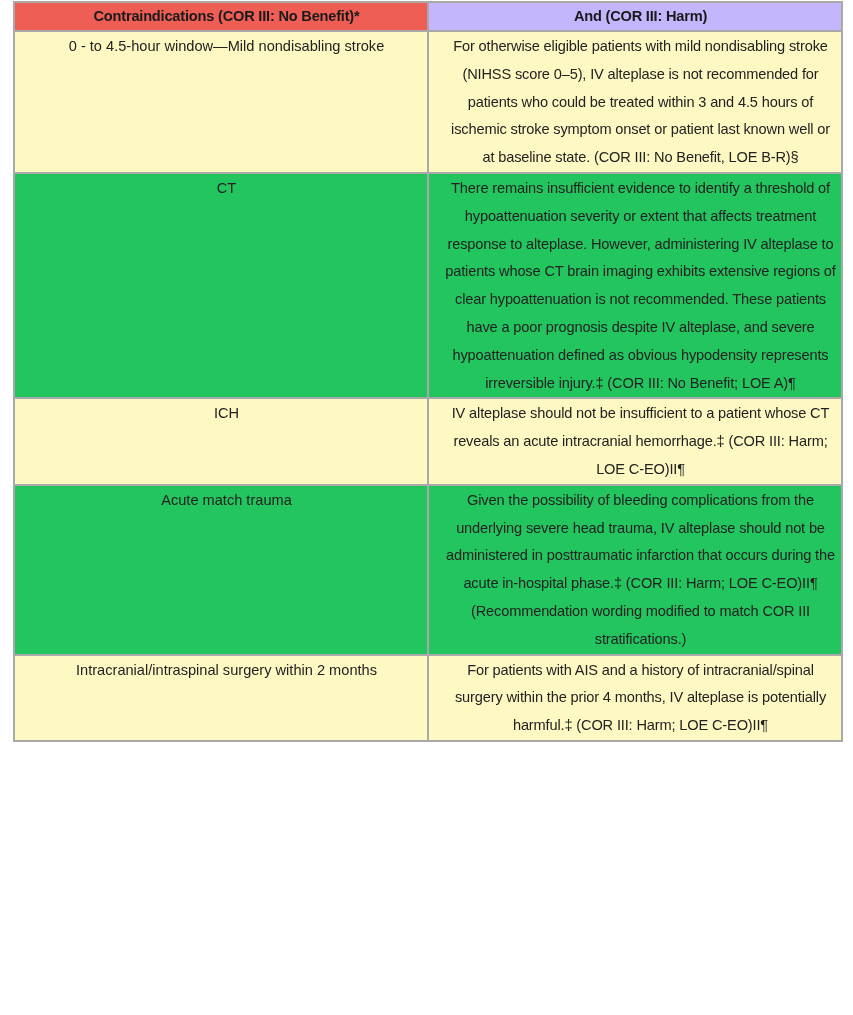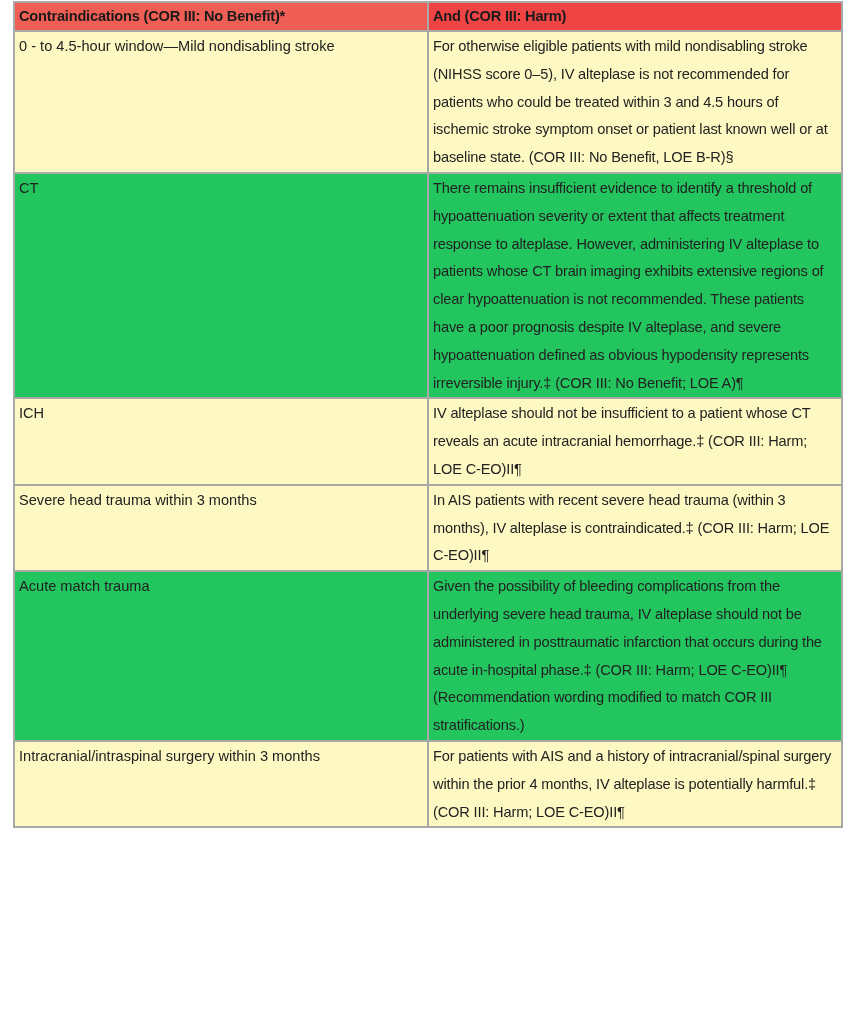--- a/index.html
+++ b/index.html
@@ -22,22 +22,22 @@
       table-layout: fixed;
       font-family: "Liberation Sans", sans-serif;
       font-size: 14.6px;
       color: #222222;
     }
     col.c1 { width: 414px; }
     col.c2 { width: 414px; }
     th, td {
       border: 2px solid #a9a9a9;
       vertical-align: top;
-      text-align: left;
-      padding: 0 4px 0 4px;
+      text-align: center;
+      padding: 0 4px 0 15px;
       line-height: 27.8px;
     }
     th {
       font-weight: bold;
       color: #1a1a1a;
       height: 27px;
       line-height: 27px;
       letter-spacing: -0.2px;
     }
     th.h1 { background: #ef5e55; }
@@ -52,43 +52,39 @@
 
 <div class="wrap">
   <table>
     <colgroup>
         <col class="c1">
         <col class="c2">
       </colgroup>
     <thead>
       <tr>
         <th class="h1" style="background: rgb(239, 94, 85);">Contraindications (COR III: No Benefit)*</th>
-        <th class="h2" style="background: #ef4444; margin-left: 44px;">And (COR III: Harm)</th>
+        <th class="h2" style="background: #c4b5fd; margin-left: 44px;">And (COR III: Harm)</th>
       </tr>
     </thead>
     <tbody>
       <tr class="odd">
         <td class="cond">0 - to 4.5-hour window—Mild nondisabling stroke</td>
         <td class="rec">For otherwise eligible patients with mild nondisabling stroke (NIHSS score 0–5), IV alteplase is not recommended for patients who could be treated within 3 and 4.5 hours of ischemic stroke symptom onset or patient last known well or at baseline state. (COR III: No Benefit, LOE B-R)§</td>
       </tr>
       <tr class="even">
         <td class="cond">CT</td>
         <td class="rec">There remains insufficient evidence to identify a threshold of hypoattenuation severity or extent that affects treatment response to alteplase. However, administering IV alteplase to patients whose CT brain imaging exhibits extensive regions of clear hypoattenuation is not recommended. These patients have a poor prognosis despite IV alteplase, and severe hypoattenuation defined as obvious hypodensity represents irreversible injury.‡ (COR III: No Benefit; LOE A)¶</td>
       </tr>
       <tr class="odd">
         <td class="cond">ICH</td>
         <td class="rec"> IV alteplase should not be insufficient to a patient whose CT reveals an acute intracranial hemorrhage.‡ (COR III: Harm; LOE C-EO)II¶</td>
       </tr>
-      <tr class="odd">
-        <td class="cond">Severe head trauma within 3 months</td>
-        <td class="rec">In AIS patients with recent severe head trauma (within 3 months), IV alteplase is contraindicated.‡ (COR III: Harm; LOE C-EO)II¶</td>
-      </tr>
       <tr class="even">
         <td class="cond">Acute match trauma</td>
         <td class="rec">Given the possibility of bleeding complications from the underlying severe head trauma, IV alteplase should not be administered in posttraumatic infarction that occurs during the acute in-hospital phase.‡ (COR III: Harm; LOE C-EO)II¶ (Recommendation wording modified to match COR III stratifications.)</td>
       </tr>
       <tr class="odd">
-        <td class="cond">Intracranial/intraspinal surgery within 3 months</td>
+        <td class="cond">Intracranial/intraspinal surgery within 2 months</td>
         <td class="rec">For patients with AIS and a history of intracranial/spinal surgery within the prior 4 months, IV alteplase is potentially harmful.‡ (COR III: Harm; LOE C-EO)II¶</td>
       </tr>
     </tbody>
   </table>
 </div>
 
 </body></html>

